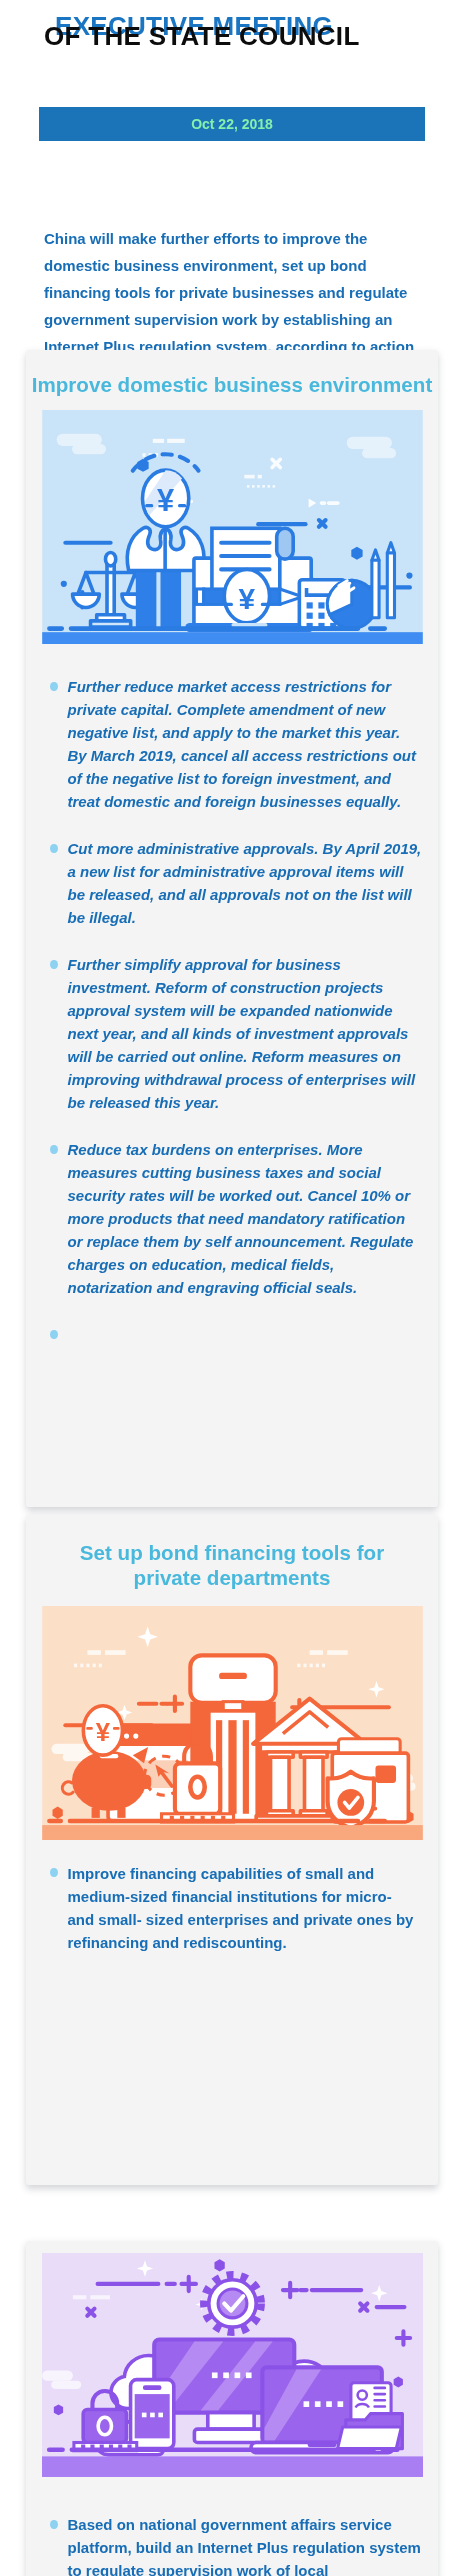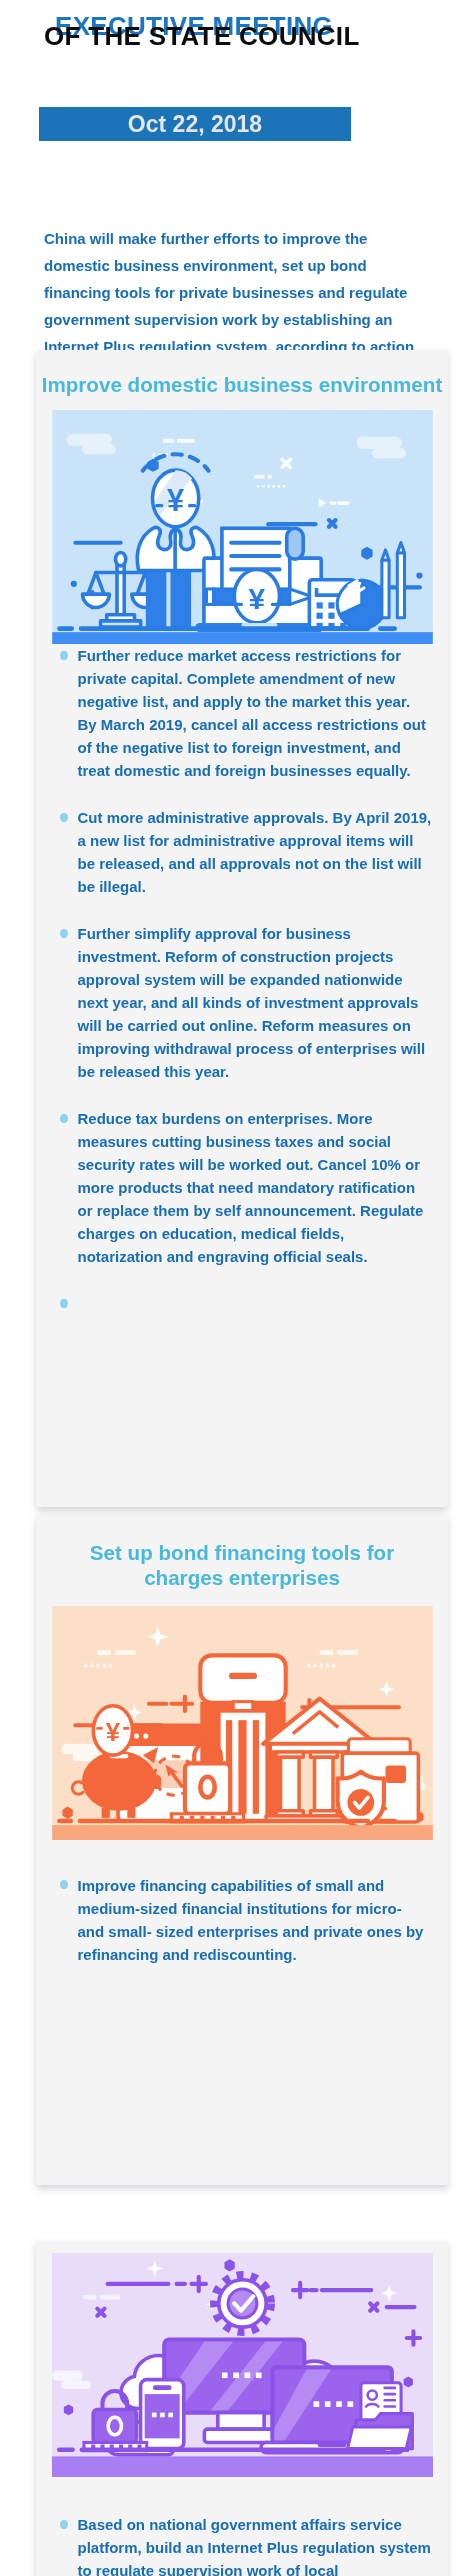--- a/index.html
+++ b/index.html
@@ -3,42 +3,42 @@
 <meta charset="utf-8">
 <style>
   html,body{margin:0;padding:0;background:#fff;}
   .page{position:relative;width:464px;height:2859px;background:#ffffff;
         font-family:"Liberation Sans",sans-serif;overflow:hidden;}
 
   
   .h1-line{position:absolute;left:44px;font-weight:bold;font-size:26px;line-height:27px;letter-spacing:0.3px;}
   .h1-blue{top:13.4px;color:#1a75c2;margin-left:11px;}
   .h1-black{top:23px;color:#0c0c0c;}
-  .date-banner{position:absolute;top:107px;left:39px;width:312px;height:34px;background:#1b74b8;
-        color:#e5e5e5;font-weight:bold;font-size:23px;line-height:34px;text-align:center;}
+  .date-banner{position:absolute;top:107px;left:39px;width:386px;height:34px;background:#1b74b8;
+        color:#86efac;font-weight:bold;font-size:14px;line-height:34px;text-align:center;}
   .intro{position:absolute;top:210px;left:44px;width:385px;color:#176db6;
         font-weight:bold;font-size:15px;line-height:27px;}
 
   
-  .card{position:absolute;left:36px;width:412px;background:#f4f4f4;border-radius:3.1px;
+  .card{position:absolute;left:26px;width:412px;background:#f4f4f4;border-radius:3.1px;
         box-shadow:0 3.1px 7.2px rgba(100,105,115,.28);}
   .card-1{top:350px;height:1157px;}
   .card-2{top:1515px;height:670px;}
   .card-3{top:2241px;height:532px;}
   .card h2{margin:0;text-align:center;color:#48b8dc;font-weight:bold;font-size:20.6px;line-height:25px;}
   .card-1 h2{padding-top:21.6px;}
   .card-2 h2{padding-top:25px;}
   .card-3 h2{padding-top:24px;}
   .illus{display:block;margin:13.4px auto 0;}
   .card-2 .illus{margin-top:15.5px;}
   .card-3 .illus{margin-top:12.4px;}
 
   ul.points{list-style:none;margin:0;padding:0 15.5px 0 24px;}
-  .card-1 ul.points{}
-  .card-2 ul.points{margin-top:34px;}
+  .card-1 ul.points{margin-top:31px;font-style:italic;}
+  .card-2 ul.points{margin-top:22px;}
   .card-3 ul.points{margin-top:36px;}
   ul.points li{position:relative;padding-left:17.5px;width:355px;
         color:#176db6;font-weight:bold;font-size:15px;line-height:23px;margin-bottom:24px;}
   ul.points li .dot{position:absolute;left:0;top:6.7px;width:7.7px;height:9.3px;border-radius:50%;background:#8ed2f2;}
 </style>
 </head>
 <body>
 
 <div class="page">
 
@@ -179,21 +179,21 @@
       <li><span class="dot"></span><span>Cut more administrative approvals. By April 2019, a new list for administrative approval items will be released, and all approvals not on the list will be illegal.</span></li>
       <li><span class="dot"></span><span>Further simplify approval for business investment. Reform of construction projects approval system will be expanded nationwide next year, and all kinds of investment approvals will be carried out online. Reform measures on improving withdrawal process of enterprises will be released this year.</span></li>
       <li><span class="dot"></span><span>Reduce tax burdens on enterprises. More measures cutting business taxes and social security rates will be worked out. Cancel 10% or more products that need mandatory ratification or replace them by self announcement. Regulate charges on education, medical fields, notarization and engraving official seals.</span></li>
       <li><span class="dot"></span></li>
     </ul>
   </section>
 
   <section class="card card-2">
     <h2>
       <span style="display:block">Set up bond financing tools for</span>
-      <span style="display:block">charges enterprises</span>
+      <span style="display:block">private departments</span>
     </h2>
 
     <svg class="illus" width="381" height="234" viewBox="0 0 740 455">
       <rect width="740" height="455" fill="#fcdfc7"></rect>
 
       <g fill="#ffffff" opacity=".8">
         <rect x="88" y="86" width="26" height="9"></rect>
           <rect x="122" y="86" width="40" height="9"></rect>
         <rect x="62" y="112" width="6" height="7"></rect>
           <rect x="74" y="112" width="6" height="7"></rect>

